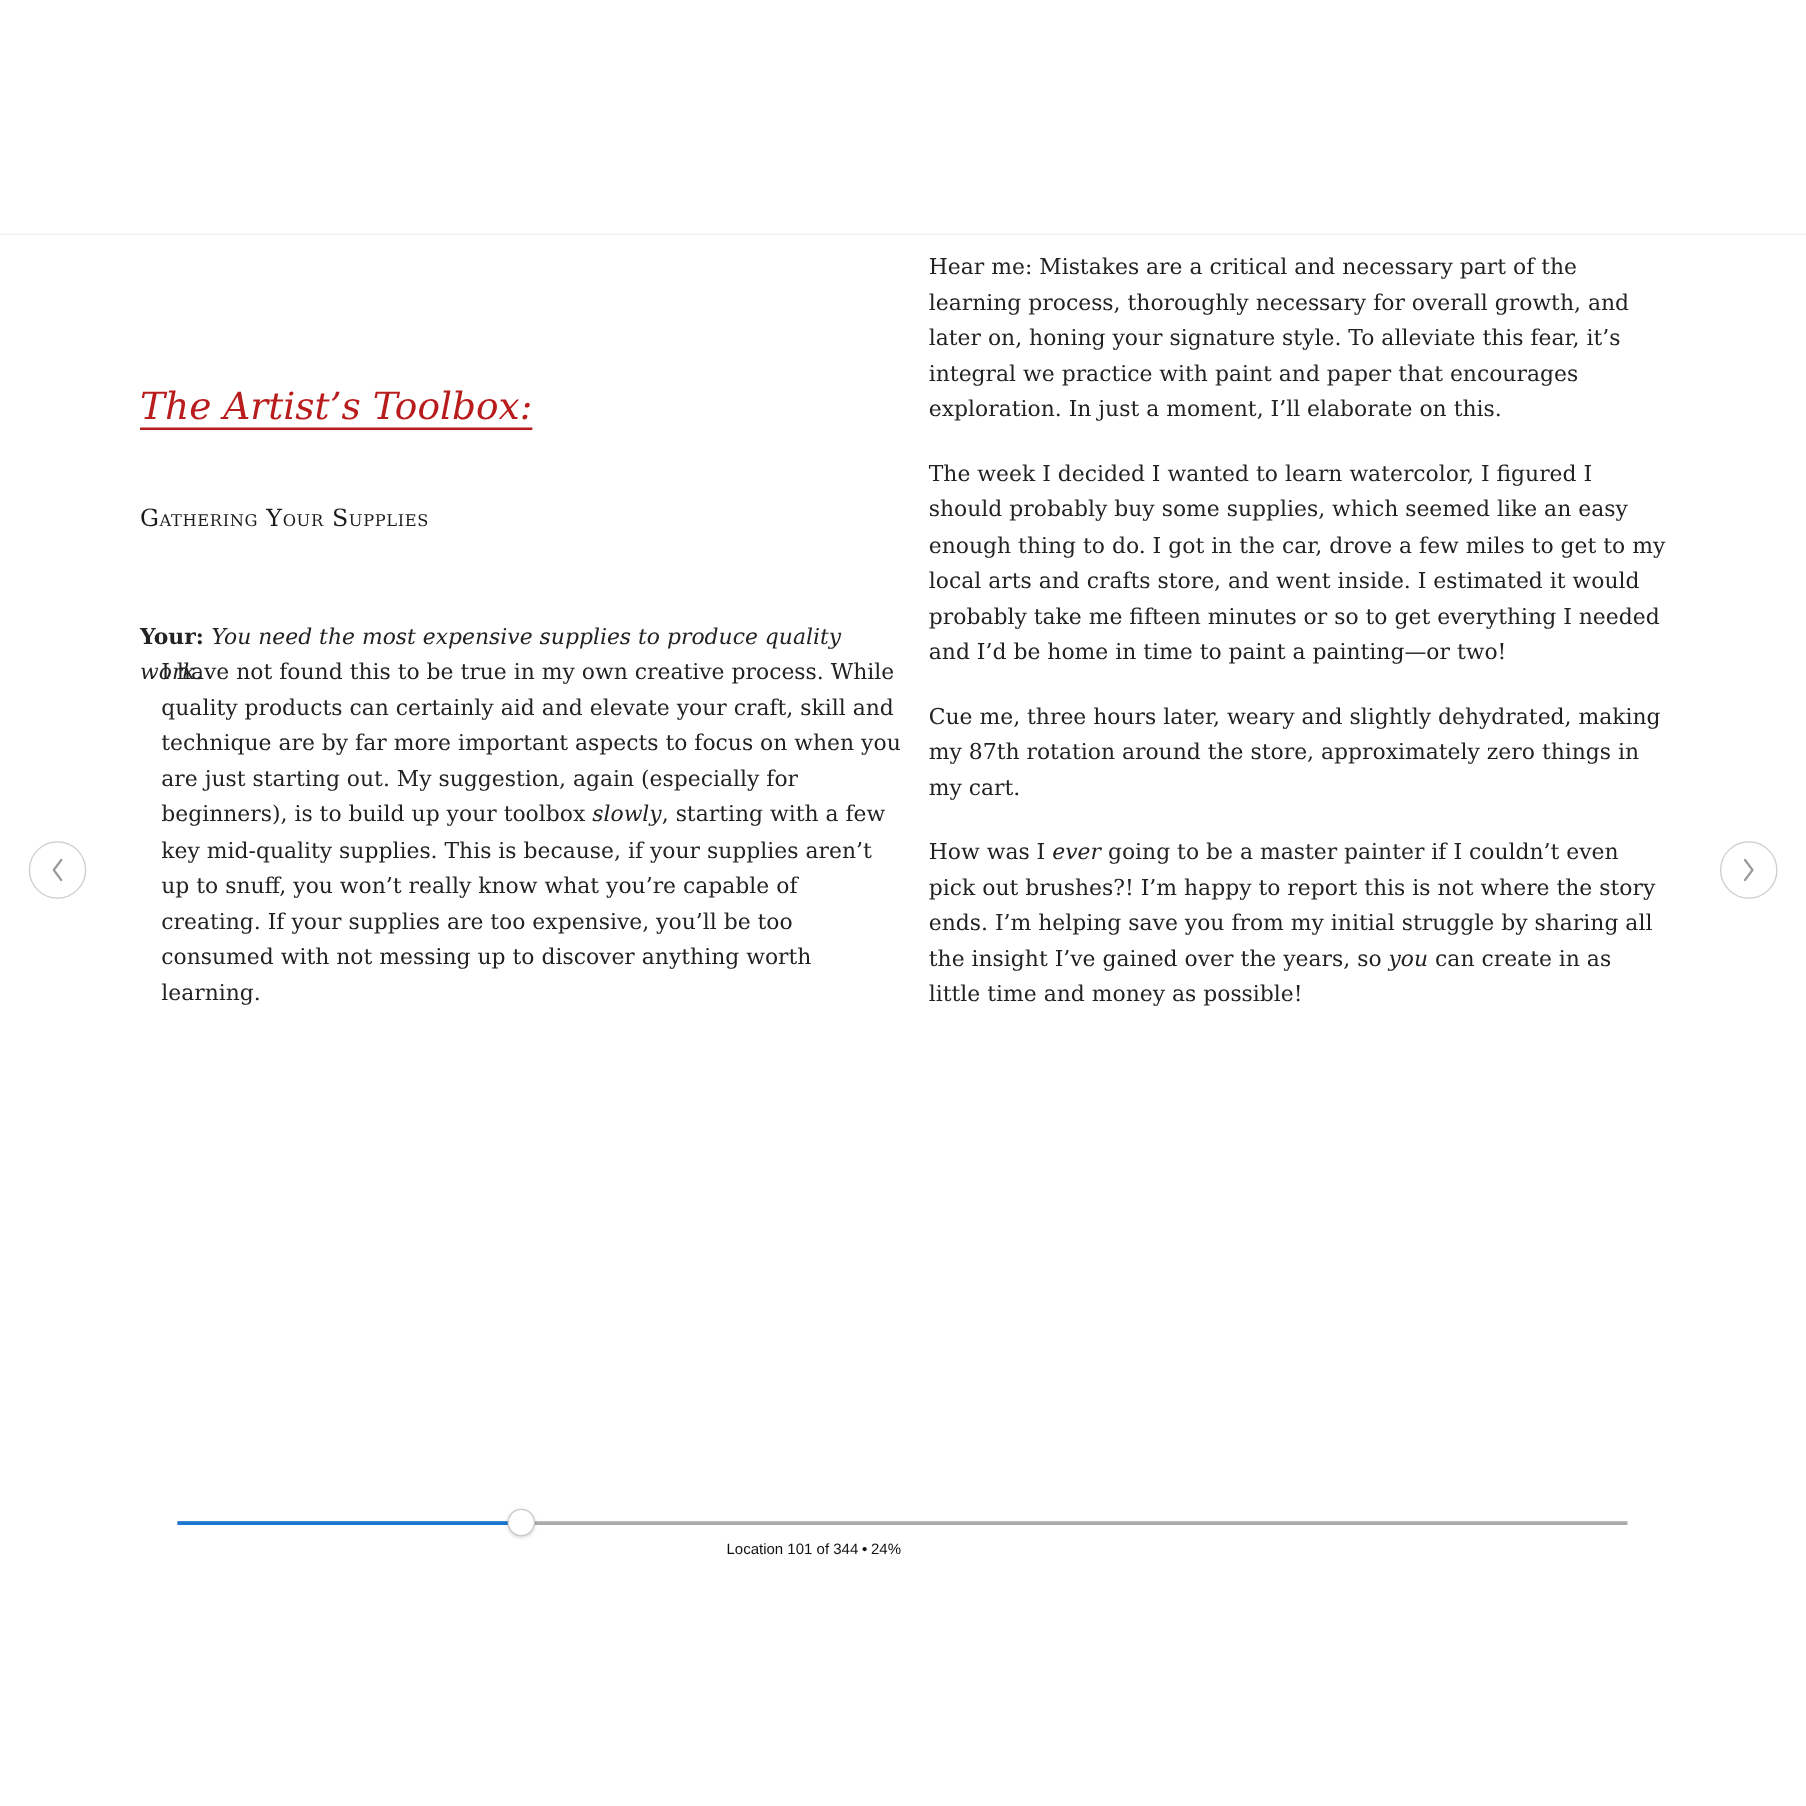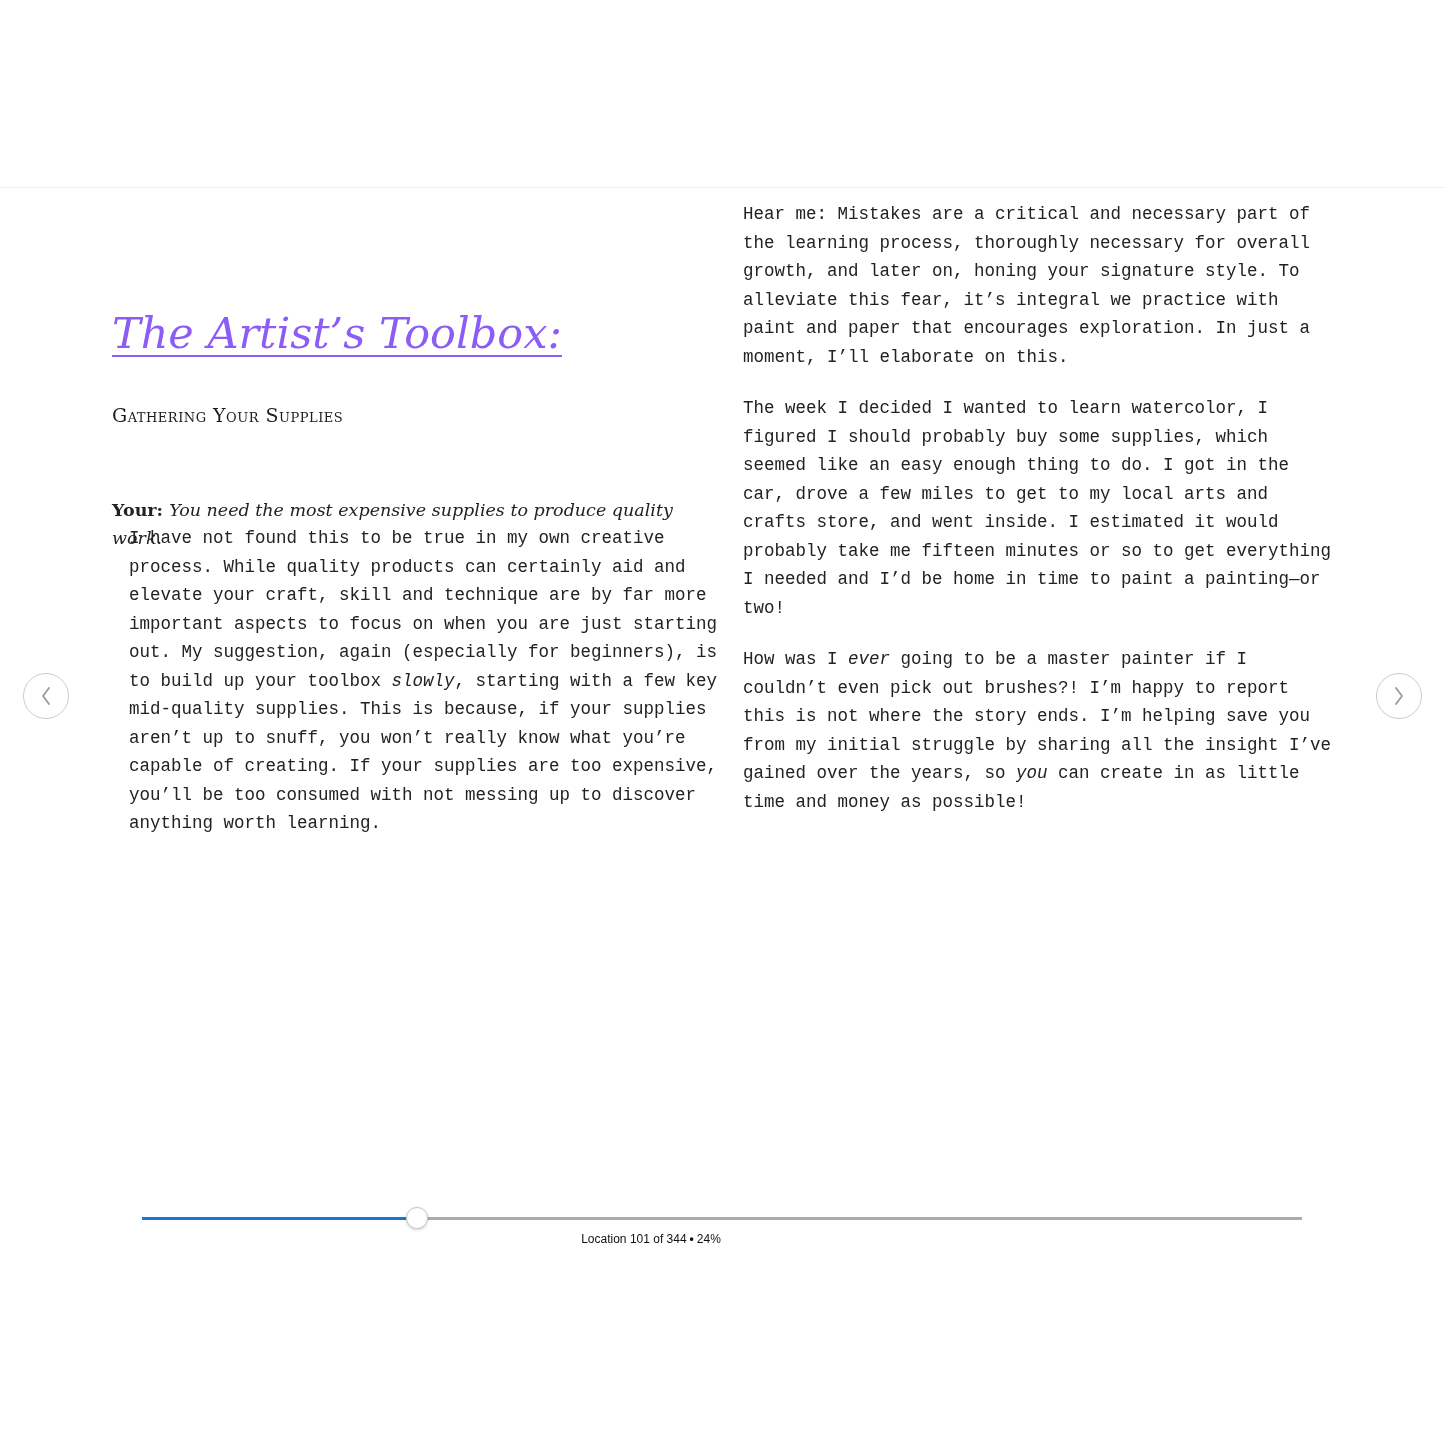--- a/index.html
+++ b/index.html
@@ -15,23 +15,23 @@
   .top-divider {
     position: absolute;
     left: 0; top: 187px;
     width: 1445px; height: 1px;
     background: #efefef;
   }
   
   .chapter-title {
     position: absolute;
     left: 112px; top: 308px;
-    font-size: 43px;
+    font-size: 30px;
     font-style: italic;
-    color: #8b5cf6;
+    color: #b91c1c;
     text-decoration: underline;
     text-decoration-thickness: 2px;
     text-underline-offset: 7px;
     cursor: pointer;
     white-space: nowrap;
   }
   .section-heading {
     position: absolute;
     left: 112px; top: 404px;
     font-size: 19px;
@@ -57,21 +57,20 @@
     position: absolute;
     left: 743px; top: 200px;
     width: 592px;
   }
   .para {
     font-size: 17.5px;
     line-height: 28.5px;
     color: #222222;
     margin: 0 0 23px 0;
     text-align: left;
-    font-family: Liberation Mono, monospace;
   }
   
   .nav-btn {
     position: absolute;
     top: 673px;
     width: 46px; height: 46px;
     border-radius: 50%;
     border: 1px solid #cccccc;
     background: #ffffff;
     display: flex;
@@ -134,20 +133,21 @@
 
 <p class="myth-line"><span style="font-weight: bold;">Your: </span><span style="font-style: italic;">You need the most expensive supplies to produce quality work.</span></p>
 
 <div class="left-paragraphs">
   <p class="para"><span>I have not found this to be true in my own creative process. While quality products can certainly aid and elevate your craft, skill and technique are by far more important aspects to focus on when you are just starting out. My suggestion, again (especially for beginners), is to build up your toolbox </span><span style="font-style: italic;">slowly</span><span>, starting with a few key mid-quality supplies. This is because, if your supplies aren’t up to snuff, you won’t really know what you’re capable of creating. If your supplies are too expensive, you’ll be too consumed with not messing up to discover anything worth learning.</span></p>
 </div>
 
 <div class="right-paragraphs">
   <p class="para"><span>Hear me: Mistakes are a critical and necessary part of the learning process, thoroughly necessary for overall growth, and later on, honing your signature style. To alleviate this fear, it’s integral we practice with paint and paper that encourages exploration. In just a moment, I’ll elaborate on this.</span></p>
   <p class="para"><span>The week I decided I wanted to learn watercolor, I figured I should probably buy some supplies, which seemed like an easy enough thing to do. I got in the car, drove a few miles to get to my local arts and crafts store, and went inside. I estimated it would probably take me fifteen minutes or so to get everything I needed and I’d be home in time to paint a painting—or two!</span></p>
+  <p class="para"><span>Cue me, three hours later, weary and slightly dehydrated, making my 87th rotation around the store, approximately zero things in my cart.</span></p>
   <p class="para"><span>How was I </span><span style="font-style: italic;">ever</span><span> going to be a master painter if I couldn’t even pick out brushes?! I’m happy to report this is not where the story ends. I’m helping save you from my initial struggle by sharing all the insight I’ve gained over the years, so </span><span style="font-style: italic;">you</span><span> can create in as little time and money as possible!</span></p>
 </div>
 
 <button class="nav-btn prev">
   <span>
     <svg width="14" height="22" viewBox="0 0 14 22">
       <polyline points="10,3 4,11 10,19" fill="none" stroke="#9b9b9b" stroke-width="1.8" stroke-linecap="round" stroke-linejoin="round"></polyline>
     </svg>
   </span>
 </button>

